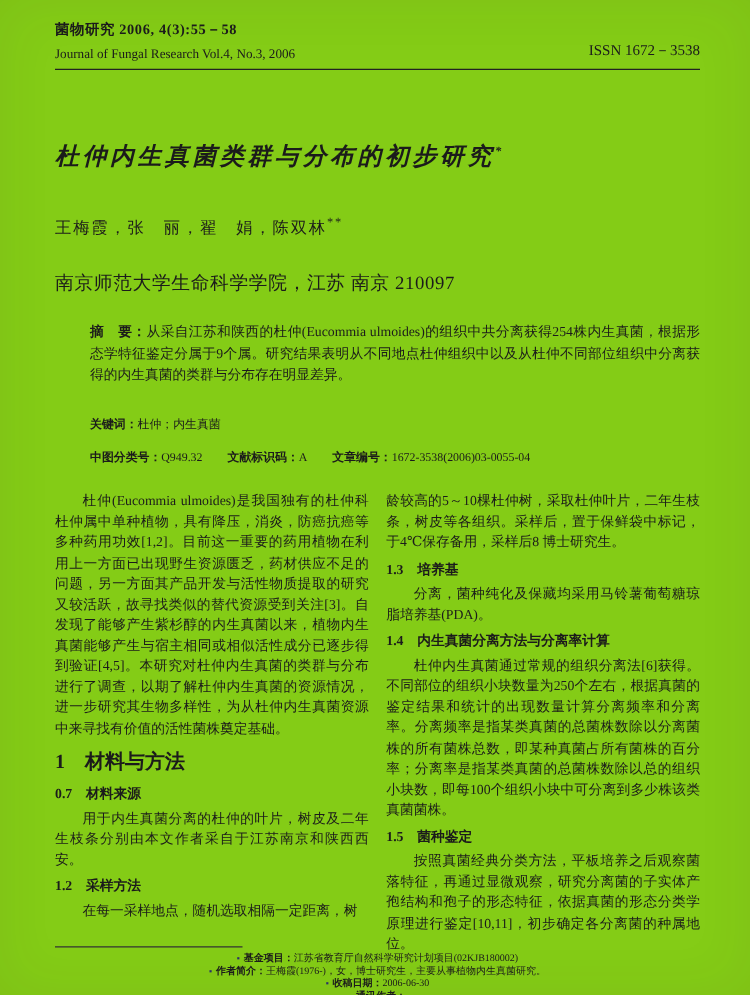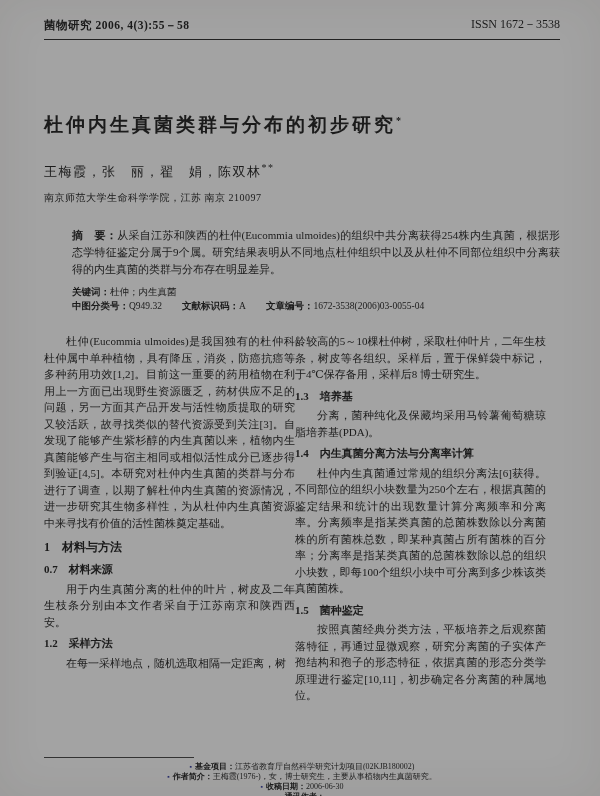--- a/index.html
+++ b/index.html
@@ -4,65 +4,66 @@
 <style>
   * { margin:0; padding:0; box-sizing:border-box; }
   html, body { width:600px; height:796px; }
   body {
     font-family: "Liberation Serif", "DejaVu Serif", serif;
     color:#1b1b1b;
     background:#efeee9;
   }
   .page {
     width:600px; height:796px;
-    background:#a3a3a3;
+    background:#84cc16;
     padding:16px 40px 18px 44px;
     position:relative;
     overflow:hidden;
     box-shadow: inset 0 0 45px rgba(60,55,40,0.08);
   }
   
   .header { display:flex; justify-content:space-between; align-items:flex-end; }
   .journal-cn { font-size:11.5px; letter-spacing:0.5px; font-weight:bold; }
   .journal-en { font-size:10.5px; margin-top:7px; }
   .issn { font-size:12px; }
   .header-rule { border-bottom:1.6px solid #222; margin-top:6px; }
   
-  .title { font-size:19px; font-weight:bold; letter-spacing:3px; margin-top:72px; }
+  .title { font-size:19px; font-weight:bold; letter-spacing:3px; margin-top:56px;font-style:italic; }
   .title sup, .authors sup { font-size:10px; }
-  .authors { font-size:13px; letter-spacing:1.5px; margin-top:24px; }
-  .affiliation { font-size:10px; margin-top:10px; letter-spacing:0.5px; }
+  .authors { font-size:13px; letter-spacing:1.5px; margin-top:35px; }
+  .affiliation { font-size:15px; margin-top:26px; letter-spacing:0.5px; }
   
   .absblock { margin-left:28px; margin-top:22px; }
   .abstract { font-size:11px; line-height:1.55; text-align:justify; }
-  .kw { font-size:9.5px; margin-top:8px; }
-  .meta { font-size:9.5px; margin-top:1px; display:flex; gap:20px; }
+  .kw { font-size:9.5px; margin-top:24px; }
+  .meta { font-size:9.5px; margin-top:14px; display:flex; gap:20px; }
   .lbl { font-weight:bold; }
   
-  .columns { display:flex; margin-top:20px; }
+  .columns { display:flex; gap:14px; margin-top:20px; }
   .col { width:251px; font-size:11px; line-height:1.5; text-align:justify; }
   .para { margin:0; }
   .indent { text-indent:2em; }
-  .sec { font-size:12px; font-weight:bold; margin:7px 0 4px; }
+  .sec { font-size:16px; font-weight:bold; margin:7px 0 4px; }
   .subsec { font-size:11px; font-weight:bold; margin:5px 0 3px; }
   
   .footnotes { position:absolute; left:44px; top:757px; width:516px; }
   .fn-rule { width:150px; border-top:1px solid #333; margin-bottom:4px; }
   .fn { font-size:8px; line-height:9px; white-space:nowrap; overflow:hidden;text-align:center; }
   .fn-bullet { color:#2a2f6b; font-size:7px; margin-right:3px; }
   .fn-label { font-weight:bold; }
 </style>
 </head>
 <body>
 
 <div class="page">
 
   <header class="header">
     <div>
       <div class="journal-cn">菌物研究 2006, 4(3):55－58</div>
+      <div class="journal-en">Journal of Fungal Research Vol.4, No.3, 2006</div>
     </div>
     <div class="issn">ISSN 1672－3538</div>
   </header>
   <div class="header-rule"></div>
 
   <h1 class="title"><span>杜仲内生真菌类群与分布的初步研究</span><sup>*</sup></h1>
 
   <div class="authors"><span>王梅霞，张　丽，翟　娟，陈双林</span><sup>**</sup></div>
 
   <div class="affiliation">南京师范大学生命科学学院，江苏 南京 210097</div>

